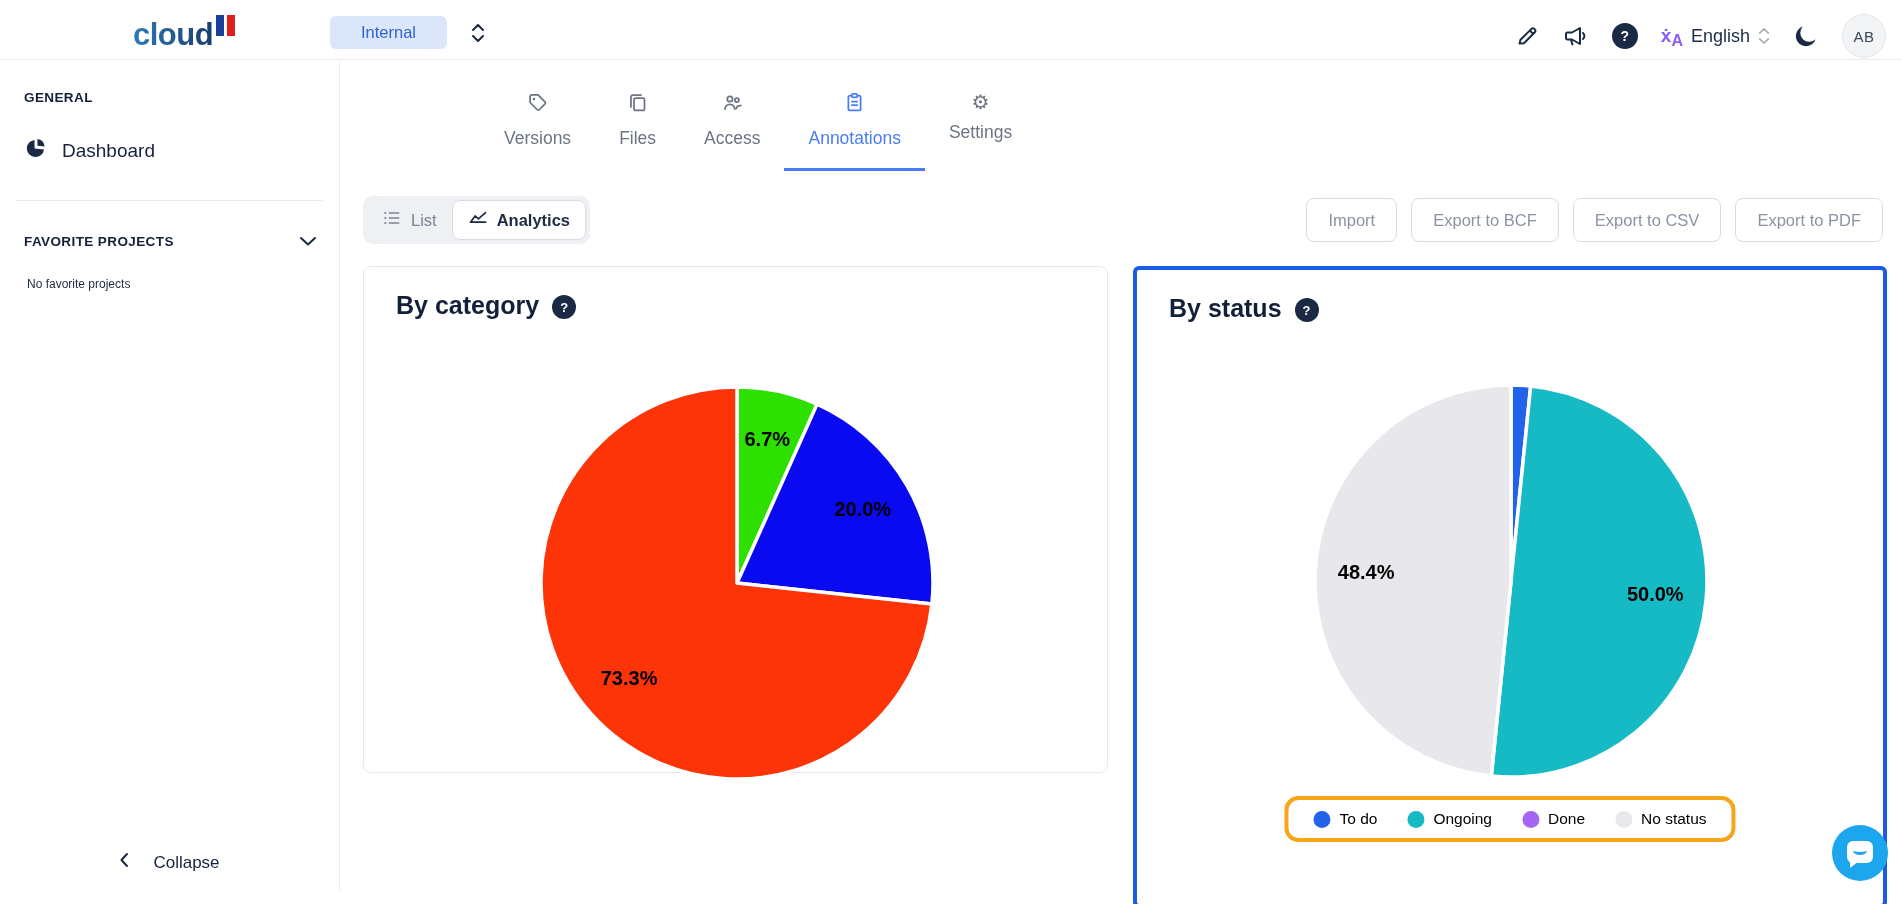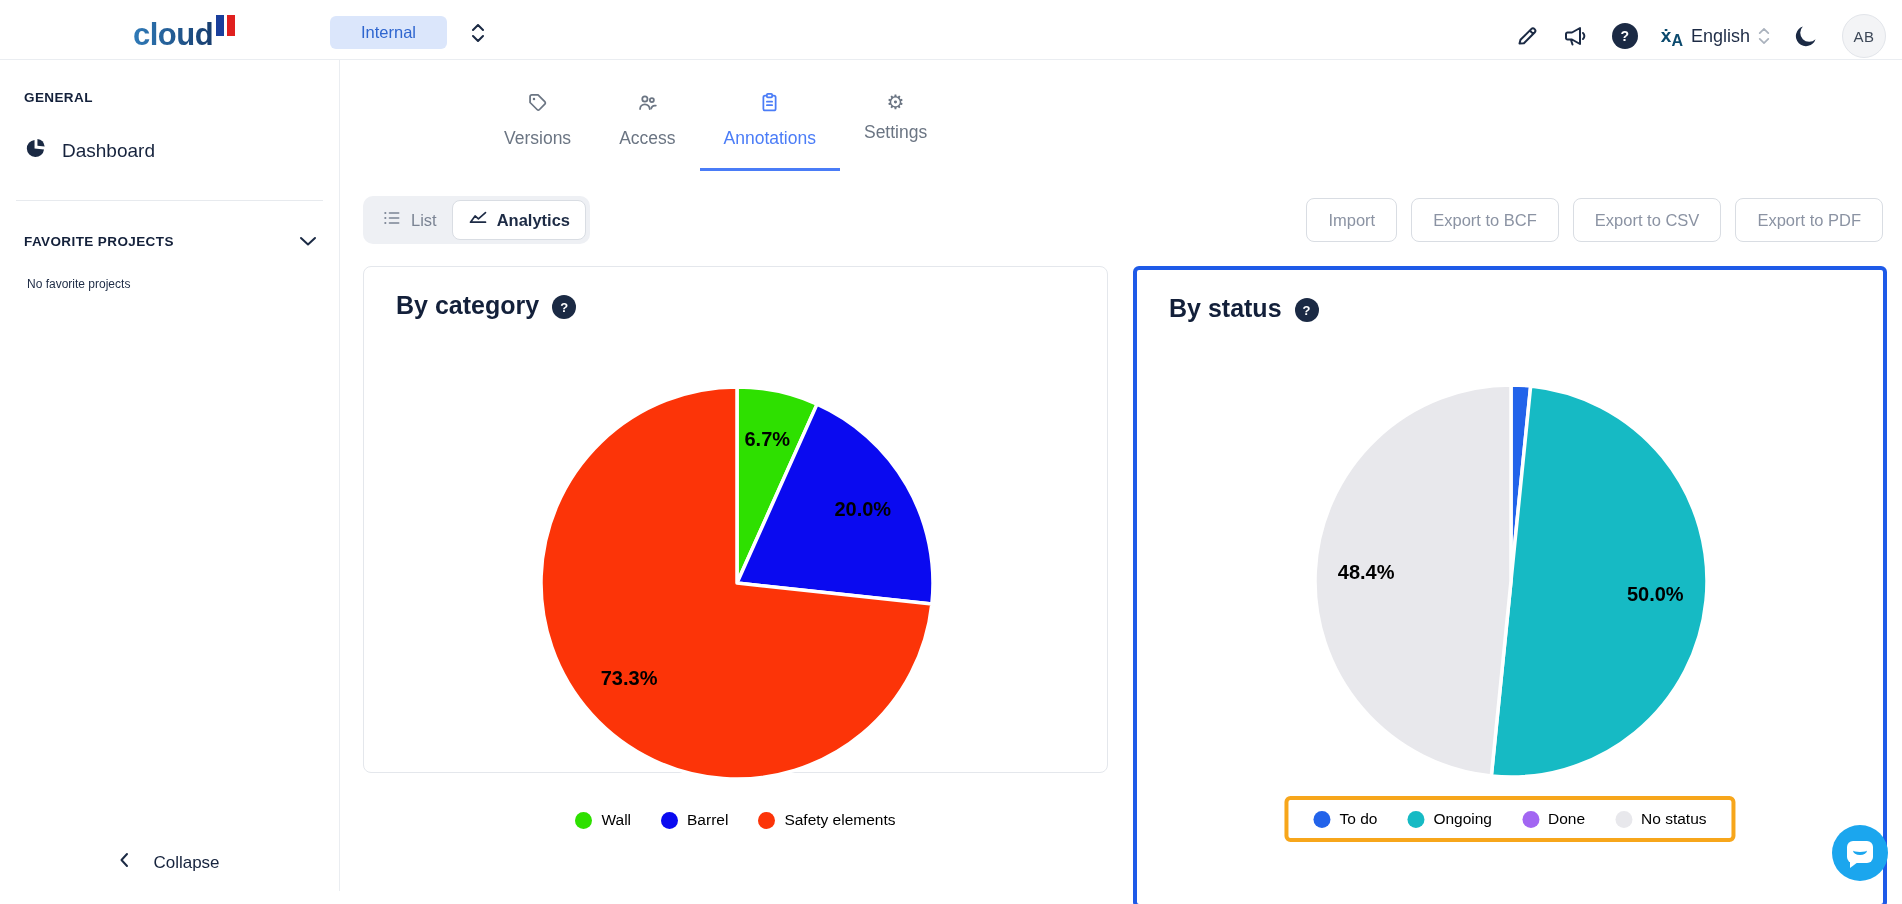--- a/index.html
+++ b/index.html
@@ -17,21 +17,21 @@
   .flag .b { background:#1a3f9c; } .flag .r { background:#e0201f; }
   .workspace { position:absolute; left:330px; top:16px; display:flex; align-items:center; gap:24px; }
   .pill { background:#dbe6fb; color:#2f66cf; font-size:16.5px; padding:7px 31px; border-radius:6px; }
   .updown { display:flex; flex-direction:column; gap:2px; cursor:pointer; }
   .updown svg { display:block; }
   .top-right { position:absolute; right:16px; top:0; height:72px; display:flex; align-items:center; gap:23px; }
   .tb-icon { width:26px; height:26px; display:flex; align-items:center; justify-content:center; cursor:pointer; }
   .help-badge { width:26px; height:26px; border-radius:50%; background:#1b2a44; color:#fff; font-size:14px; font-weight:700;
     display:flex; align-items:center; justify-content:center; }
   .lang { display:flex; align-items:center; gap:8px; cursor:pointer; }
-  .translate-glyph { font-size:19px; font-weight:600; color:#0c4a6e; }
+  .translate-glyph { font-size:19px; font-weight:600; color:#8b5cf6; }
   .translate-glyph .sub { font-size:16px; position:relative; top:4px; }
   .lang-label { font-size:18px; color:#1d2b45; }
   .avatar { width:44px; height:44px; border-radius:50%; background:#f3f4f6; border:1px solid #e2e5ea;
     display:flex; align-items:center; justify-content:center; font-size:15px; color:#3c4757; letter-spacing:.5px; }
 
   
   .body { display:flex; height:831px; }
   .sidebar { width:340px; border-right:1px solid #eaedf1; padding-top:30px; position:relative; flex:0 0 340px; }
   .side-title { font-size:13.5px; font-weight:700; letter-spacing:.4px; padding:0 24px; color:#13203a; }
   .side-item { display:flex; align-items:center; gap:15px; padding:0 24px; height:26px; font-size:19px; font-weight:500; cursor:pointer; }
@@ -68,21 +68,21 @@
   .card-title-row { position:absolute; left:32px; top:24px; display:flex; align-items:center; gap:13px; }
   .card-title { font-size:25px; font-weight:600; color:#13203a; }
   .card-help { width:24px; height:24px; border-radius:50%; background:#1b2a44; color:#fff; font-size:13px; font-weight:700;
     display:flex; align-items:center; justify-content:center; margin-top:3px; }
   svg.pie { position:absolute; width:400px; height:400px; }
   .card-category svg.pie { left:173px; top:116px; }
   .card-status svg.pie { left:174px; top:111px; }
   .legend { display:flex; align-items:center; justify-content:center; gap:30px; }
   .legend-plain { position:absolute; left:0; right:0; top:544px; }
   .legend-boxed { position:absolute; left:50%; transform:translateX(-50%); top:526px;
-    border:4px solid #f7a61b; border-radius:6px; padding:10px 25px; white-space:nowrap; }
+    border:4px solid #f7a61b; border-radius:14px; padding:10px 25px; white-space:nowrap; }
   .legend-item { display:flex; align-items:center; gap:9px; cursor:pointer; }
   .legend-dot { width:17px; height:17px; border-radius:50%; flex:0 0 17px; }
   .legend-label { font-size:15.5px; color:#000; }
 
   
   .chat-btn { position:absolute; left:1832px; top:825px; width:56px; height:56px; border-radius:50%; background:#1ba6ee; cursor:pointer; }
   .chat-bubble { position:absolute; left:15px; top:16px; width:26px; height:22px; background:#fff; border-radius:6px; }
   .chat-bubble .smile { position:absolute; left:6px; top:5px; width:14px; height:9px;
     border-bottom:3px solid #1ba6ee; border-radius:50%; }
   .chat-bubble .tail { position:absolute; bottom:-5px; left:3px; width:0; height:0;
@@ -191,20 +191,29 @@
 
       <div class="tabs">
         <div class="tab">
           <span>
             <svg width="21" height="21" viewBox="0 0 24 24">
                 <path d="M20.6 11.4 l-8 -8 H5.5 a2 2 0 0 0 -2 2 V12 l8 8 a2 2 0 0 0 2.8 0 l6.3 -6.3 a2 2 0 0 0 0 -2.3 z" style="stroke:#6b7583;stroke-width:2;fill:none;stroke-linejoin:round"></path>
                 <circle cx="8" cy="8" r="1.4" fill="#6b7583"></circle>
               </svg>
           </span>
           <span>Versions</span>
+        </div>
+        <div class="tab">
+          <span>
+            <svg width="21" height="21" viewBox="0 0 24 24">
+                <rect x="8" y="7" width="12" height="14" rx="2" style="stroke:#6b7583;stroke-width:2;fill:none"></rect>
+                <path d="M16 3.5 H6.5 a2 2 0 0 0 -2 2 V17" style="stroke:#6b7583;stroke-width:2;fill:none;stroke-linecap:round"></path>
+              </svg>
+          </span>
+          <span>Files</span>
         </div>
         <div class="tab">
           <span>
             <svg width="23" height="21" viewBox="0 0 24 24">
                 <circle cx="9" cy="8" r="3" style="stroke:#6b7583;stroke-width:2;fill:none"></circle>
                 <path d="M3.5 19.5 a5.5 5.5 0 0 1 11 0" style="stroke:#6b7583;stroke-width:2;fill:none;stroke-linecap:round"></path>
                 <circle cx="17" cy="9.2" r="2.3" style="stroke:#6b7583;stroke-width:2;fill:none"></circle>
                 <path d="M16.2 19 a4.6 4.6 0 0 1 5.3 -3.4" style="stroke:#6b7583;stroke-width:2;fill:none;stroke-linecap:round"></path>
               </svg>
           </span>
@@ -264,34 +273,20 @@
             <span class="card-help">?</span>
           </div>
           <svg class="pie" viewBox="0 0 400 400">
               <path d="M 200 200 L 200 4 A 196 196 0 0 1 280.0952186483244 21.112448868913447 Z" fill="#2ee000" stroke="#ffffff" stroke-width="3.5" stroke-linejoin="round"></path>
               <text x="230.3040615439658" y="58.1611285509521" text-anchor="middle" dominant-baseline="middle" style="font:bold 20px &quot;Liberation Sans&quot;,sans-serif;fill:#000">6.7%</text>
               <path d="M 200 200 L 280.0952186483244 21.112448868913447 A 196 196 0 0 1 394.8829549178118 220.89578623795094 Z" fill="#0a0af0" stroke="#ffffff" stroke-width="3.5" stroke-linejoin="round"></path>
               <text x="325.75993449689764" y="127.74323232156026" text-anchor="middle" dominant-baseline="middle" style="font:bold 20px &quot;Liberation Sans&quot;,sans-serif;fill:#000">20.0%</text>
               <path d="M 200 200 L 394.8829549178118 220.89578623795094 A 196 196 0 1 1 199.99999999999994 4 Z" fill="#fc3408" stroke="#ffffff" stroke-width="3.5" stroke-linejoin="round"></path>
               <text x="92.11270237278913" y="296.9377770051367" text-anchor="middle" dominant-baseline="middle" style="font:bold 20px &quot;Liberation Sans&quot;,sans-serif;fill:#000">73.3%</text>
             </svg>
-          <div class="legend legend-plain">
-              <span class="legend-item">
-                <span class="legend-dot" style="background: rgb(46, 224, 0);"></span>
-                <span class="legend-label">Wall</span>
-              </span>
-              <span class="legend-item">
-                <span class="legend-dot" style="background: rgb(10, 10, 240);"></span>
-                <span class="legend-label">Barrel</span>
-              </span>
-              <span class="legend-item">
-                <span class="legend-dot" style="background: rgb(252, 52, 8);"></span>
-                <span class="legend-label">Safety elements</span>
-              </span>
-            </div>
         </div>
 
         <div class="card card-status">
           <div class="card-title-row">
             <span class="card-title">By status</span>
             <span class="card-help">?</span>
           </div>
           <svg class="pie" viewBox="0 0 400 400">
               <path d="M 200 200 L 200 4 A 196 196 0 0 1 219.67089611083813 4.989600671665158 Z" fill="#2263ea" stroke="#ffffff" stroke-width="3.5" stroke-linejoin="round"></path>
               <path d="M 200 200 L 219.67089611083813 4.989600671665158 A 196 196 0 0 1 180.3291038891619 395.01039932833487 Z" fill="#16bac4" stroke="#ffffff" stroke-width="3.5" stroke-linejoin="round"></path>

